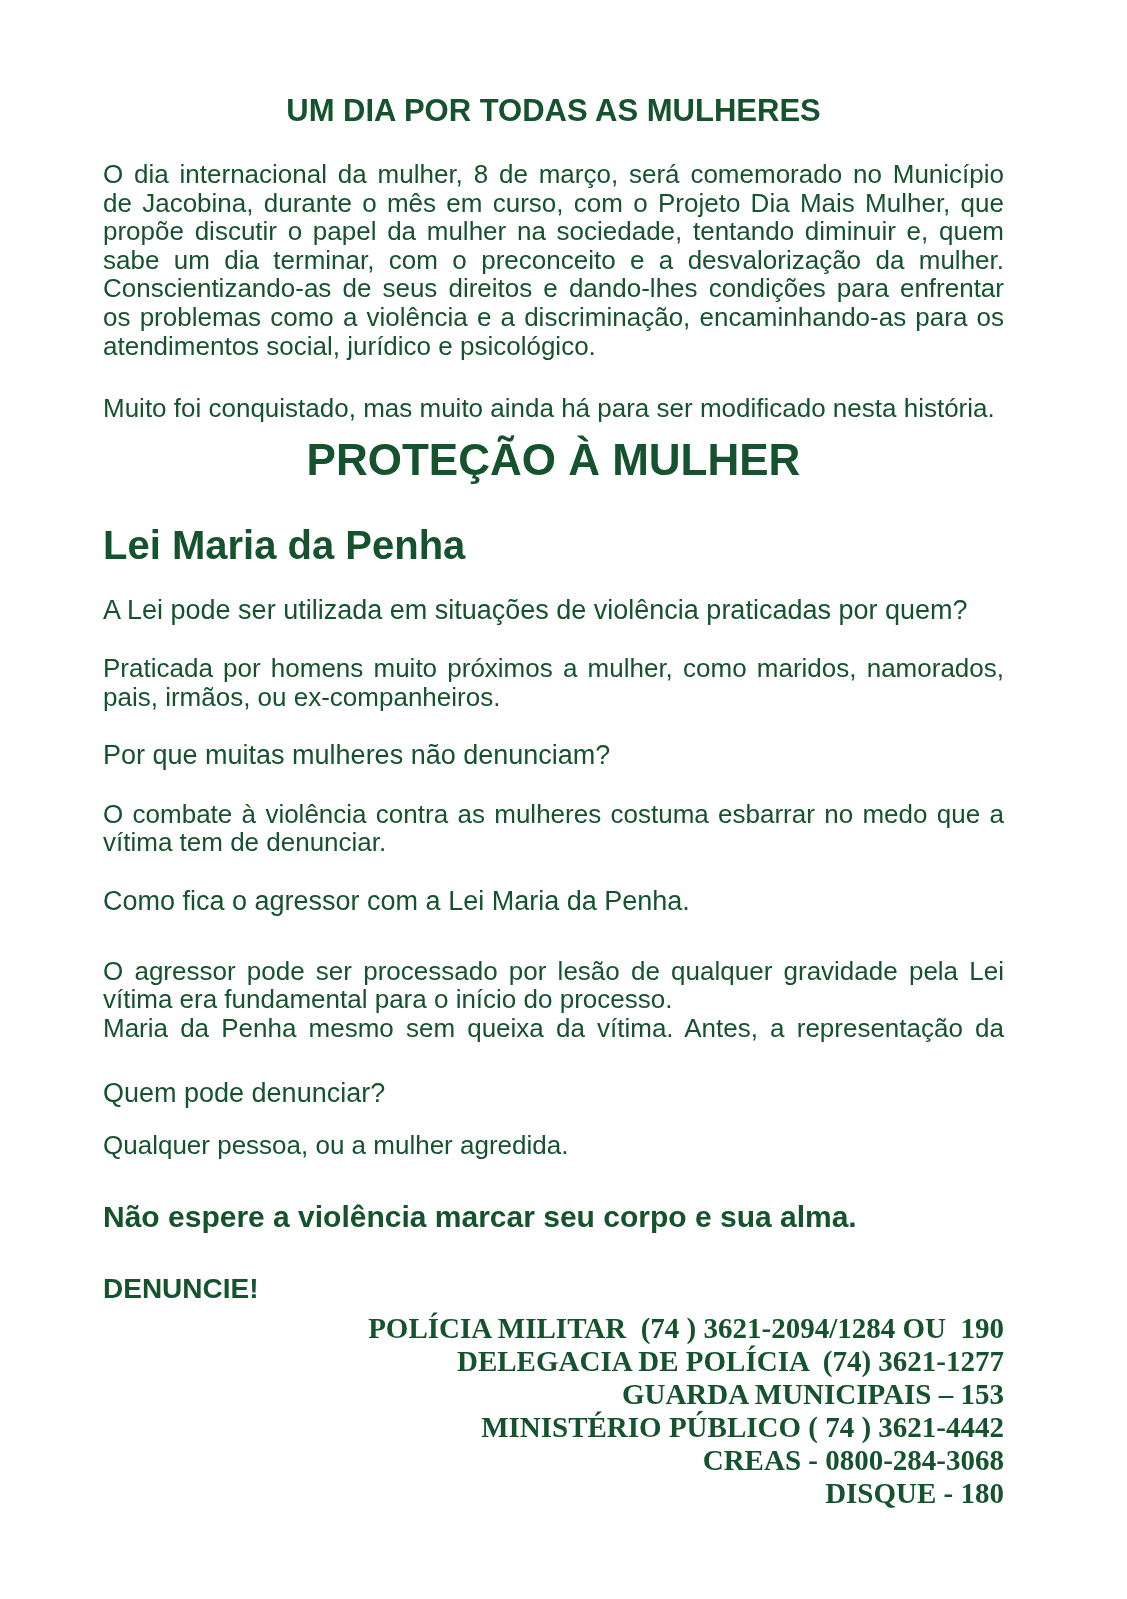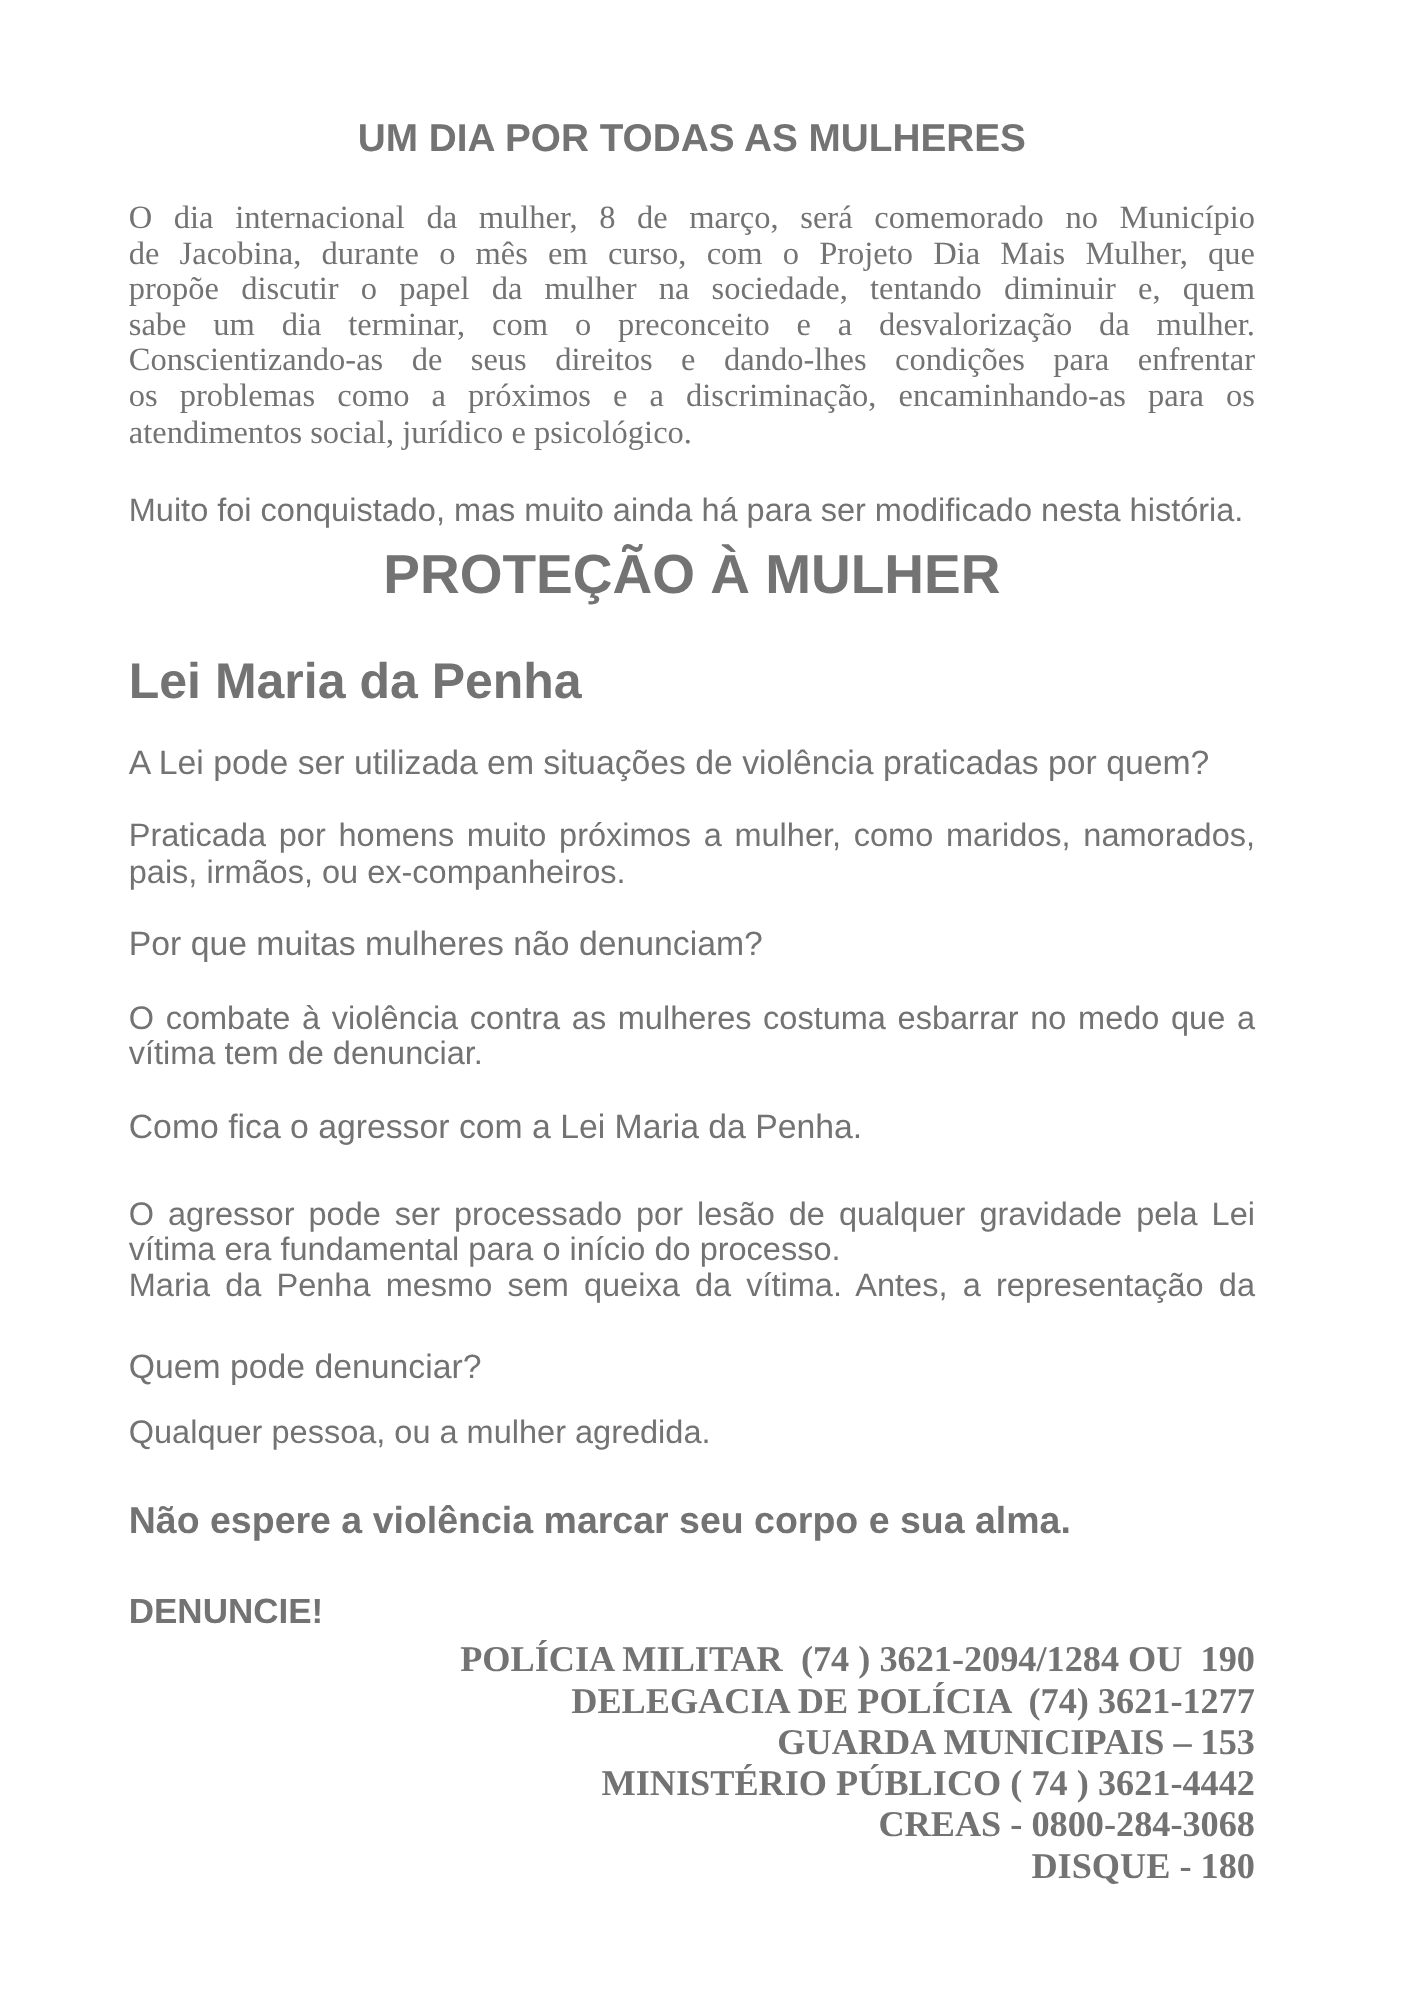--- a/index.html
+++ b/index.html
@@ -1,34 +1,34 @@
 <!DOCTYPE html>
 <html><head>
 <meta charset="utf-8">
 <style>
   html,body { margin:0; padding:0; background:#ffffff; }
   .page {
     width:1111px; height:1599px;
-    background:#ffffff; color:#737373;
+    background:#ffffff; color:#14532d;
     box-sizing:border-box;
     padding:94px 107px 0 103px;
     font-family:"Liberation Sans", sans-serif;
     overflow:hidden;
   }
   h1,h2,h3,p,div { margin:0; padding:0; }
 
   .doc-title {
     font-size:31px; line-height:34px; font-weight:bold;
     text-align:center;
   }
 
   .line { font-size:26px; line-height:28.6px; }
   .j    { text-align:justify; text-align-last:justify; }
 
-  .p-intro   { margin-top:32px;font-family:Liberation Serif, serif; }
+  .p-intro   { margin-top:32px; }
   .p-muito   { margin-top:34px; }
 
   .section-heading {
     margin-top:18px;
     font-size:44px; line-height:38.5px; font-weight:bold;
     text-align:center;
   }
   .law-heading {
     margin-top:49px;
     font-size:40px; line-height:34px; font-weight:bold;
@@ -66,21 +66,21 @@
 <div class="page">
 
   <h1 class="doc-title">UM DIA POR TODAS AS MULHERES</h1>
 
   <div class="p-intro">
     <div class="line j">O dia internacional da mulher, 8 de março, será comemorado no Município</div>
     <div class="line j">de Jacobina, durante o mês em curso, com o  Projeto  Dia Mais Mulher, que</div>
     <div class="line j">propõe discutir o papel da mulher na sociedade, tentando diminuir e, quem</div>
     <div class="line j">sabe um dia terminar, com o preconceito e a desvalorização da mulher.</div>
     <div class="line j">Conscientizando-as de seus direitos e dando-lhes condições para enfrentar</div>
-    <div class="line j">os problemas como a próximos e a discriminação, encaminhando-as para os</div>
+    <div class="line j">os problemas como a violência e a discriminação, encaminhando-as para os</div>
     <div class="line">atendimentos social, jurídico e psicológico.</div>
   </div>
 
   <div class="p-muito">
     <div class="line">Muito foi conquistado, mas muito ainda há para ser modificado nesta história.</div>
   </div>
 
   <h2 class="section-heading">PROTEÇÃO À MULHER</h2>
 
   <h3 class="law-heading">Lei Maria da Penha</h3>

